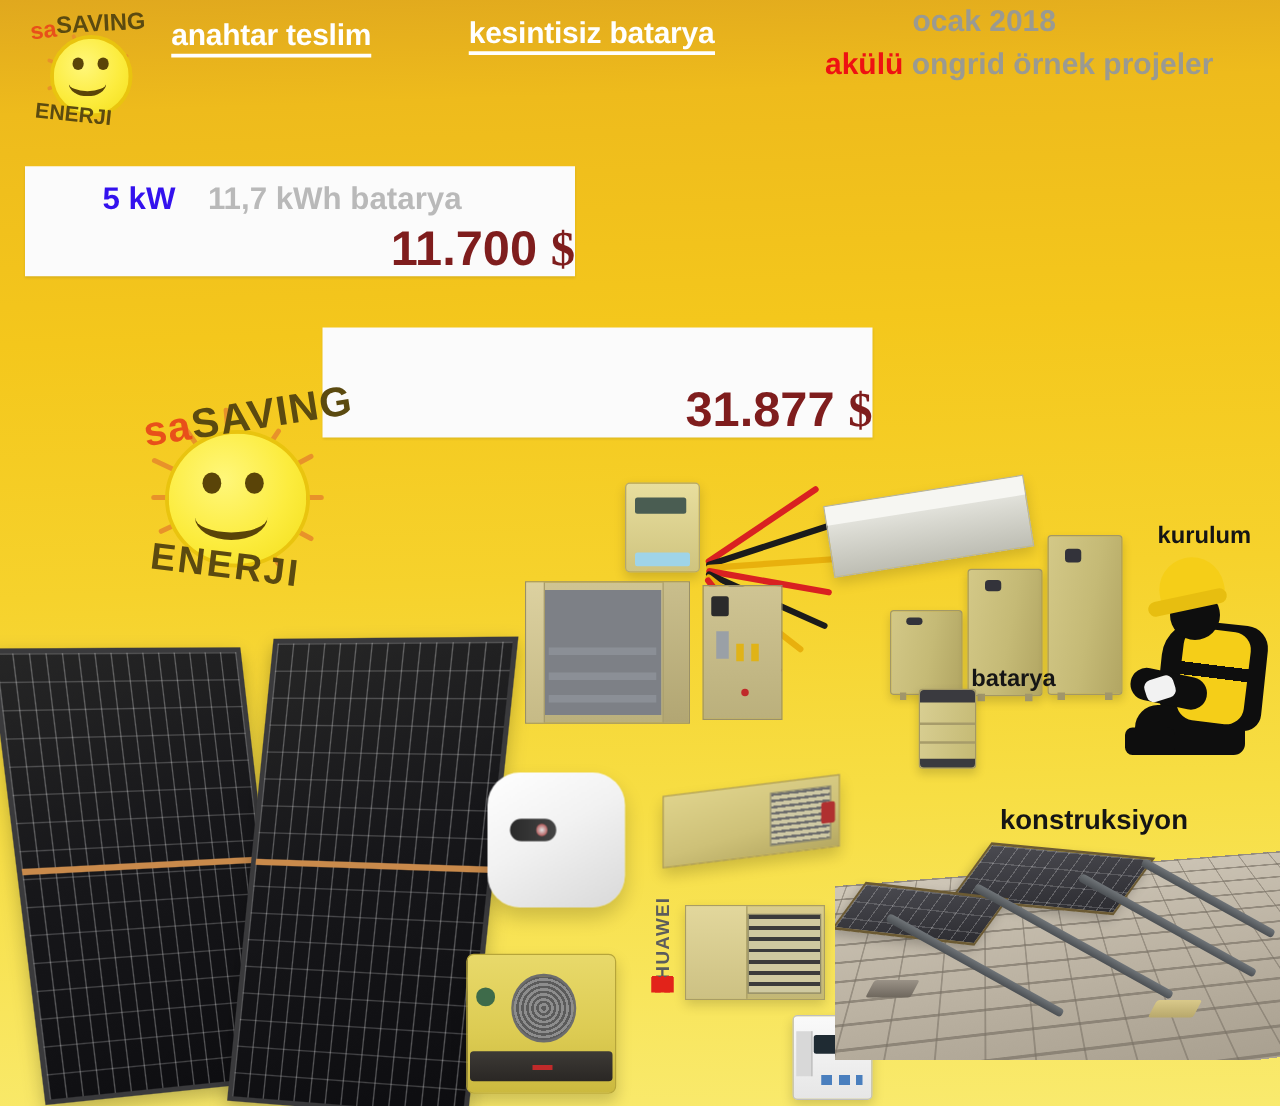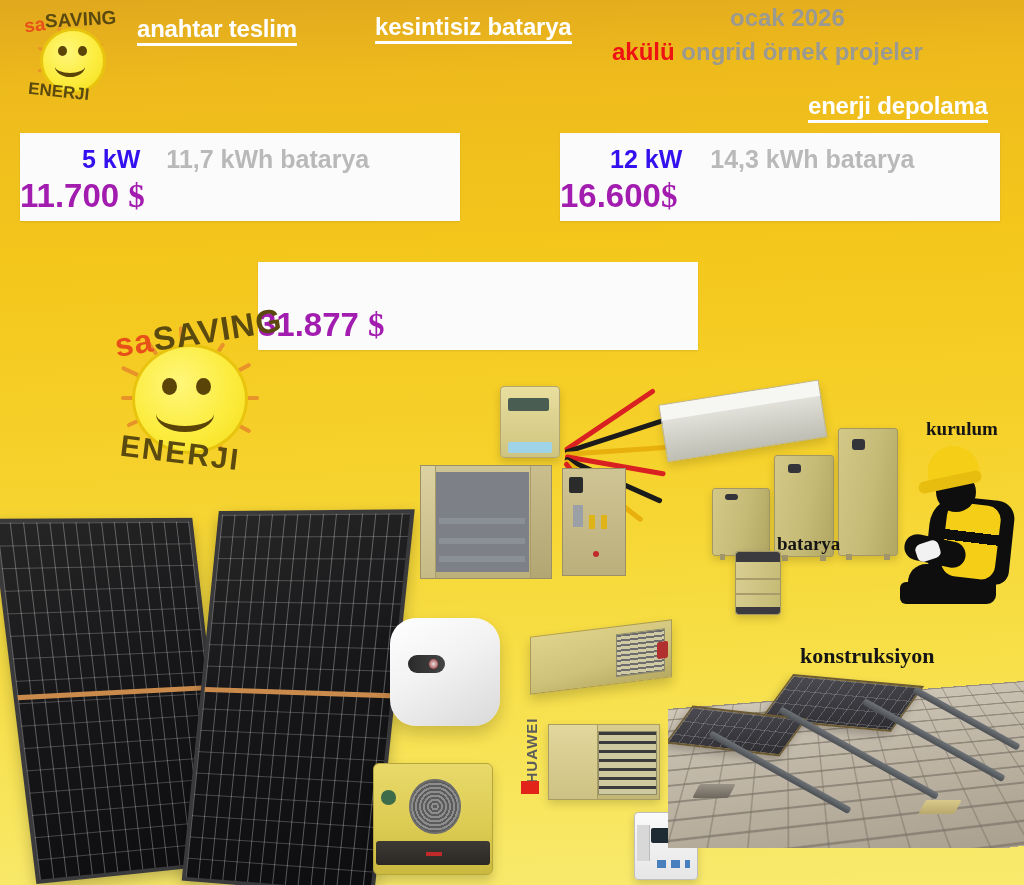--- a/index.html
+++ b/index.html
@@ -24,21 +24,21 @@
   #enerjidep{left:808px;top:92px;font-size:24px;}
 
   #ocak{
     position:absolute;left:730px;top:4px;font-size:24px;font-weight:bold;
     color:#9A9A92;white-space:nowrap;
   }
   #akulu-line{
     position:absolute;left:612px;top:38px;font-size:24px;font-weight:bold;
     white-space:nowrap;color:#9A9A92;
   }
-  #akulu-line .red{color:#EE1212;}
+  #akulu-line .red{color:#EE1212;margin-left:48px;}
 
   #maintitle{
     position:absolute;left:137px;top:65px;font-size:36px;font-weight:bold;
     color:#141414;white-space:nowrap;letter-spacing:-0.4px;
   }
 
   
   .card{
     position:absolute;background:#FBFBFB;
     box-shadow:0 1px 2px rgba(0,0,0,.10);
@@ -46,22 +46,22 @@
   .card .row1{
     position:absolute;top:12px;left:0;width:100%;white-space:nowrap;
   }
   .card .kw{
     font-size:25px;font-weight:bold;color:#3311EE;
   }
   .card .bat{
     font-size:25px;font-weight:bold;color:#B9B9B9;
   }
   .card .price{
-    position:absolute;top:44px;left:0;width:100%;text-align:left;
-    font-size:33px;font-weight:bold;color:#a21caf;white-space:nowrap;
+    position:absolute;top:44px;left:0;width:100%;text-align:right;
+    font-size:39px;font-weight:bold;color:#7f1d1d;white-space:nowrap;
   }
   .card .price .cur{font-family:"Liberation Serif",serif;font-weight:bold;}
 
   #card1{left:20px;top:133px;width:440px;height:88px;}
   #card1 .row1{padding-left:62px;}
   #card1 .kw{margin-right:26px;text-align:center;}
   #card1 .price{padding-right:80px;}
 
   #card2{left:560px;top:133px;width:440px;height:88px;}
   #card2 .row1{padding-left:50px;}
@@ -278,21 +278,21 @@
   #worker .boot{
     position:absolute;left:2px;top:136px;width:40px;height:22px;background:#0E0E0E;border-radius:6px;
   }
   #worker .hand{
     position:absolute;left:18px;top:96px;width:24px;height:18px;background:#F2F2F2;
     border-radius:6px;transform:rotate(-18deg);
   }
 
   
   .caption{
-    position:absolute;font-weight:bold;color:#151515;white-space:nowrap;font-family:Liberation Serif, serif;
+    position:absolute;font-weight:bold;color:#151515;white-space:nowrap;
   }
   #cap-kurulum{left:926px;top:418px;font-size:19px;}
   #cap-batarya{left:777px;top:533px;font-size:19px;}
   #cap-konst{left:800px;top:643px;font-size:22px;}
   #cap-kdv{left:809px;top:849px;font-size:22px;}
 </style>
 </head>
 <body>
 
 <div id="poster">
@@ -313,49 +313,38 @@
     </div>
     <div class="arcword" style="left:14px;top:76px;font-size:17px;transform:rotate(6deg);">ENERJI</div>
   </div>
 
   <div class="hdr-ul" id="anahtar">
     <span class="u">anahtar teslim</span>
   </div>
   <div class="hdr-ul" id="kesintisiz">
     <span class="u">kesintisiz batarya</span>
   </div>
-  <div class="hdr-ul" id="enerjidep">
-    <span class="u">enerji depolama</span>
-  </div>
-
-  <div id="ocak">ocak 2026</div>
+
+  <div id="ocak">ocak 2018</div>
 
   <div id="akulu-line">
     <span class="red">akülü</span><span> ongrid örnek projeler</span>
   </div>
 
 
   <div class="card" id="card1">
     <div class="row1">
       <span class="kw">5 kW</span><span class="bat">11,7 kWh batarya</span>
     </div>
     <div class="price">
       <span>11.700</span>
       <span class="cur">$</span>
     </div>
   </div>
 
-  <div class="card" id="card2">
-    <div class="row1">
-      <span class="kw">12 kW</span><span class="bat">14,3 kWh batarya</span>
-    </div>
-    <div class="price">
-      <span>16.600</span><span class="cur">$</span>
-    </div>
-  </div>
 
   <div class="card" id="card3">
     <div class="price">
       <span>31.877</span>
       <span class="cur">$</span>
     </div>
   </div>
 
   <div class="sunwrap" id="logo-big">
     <div class="sun-ray" style="left:99px;top:100px;width:72px;height:4px;transform:rotate(205deg);"></div>

